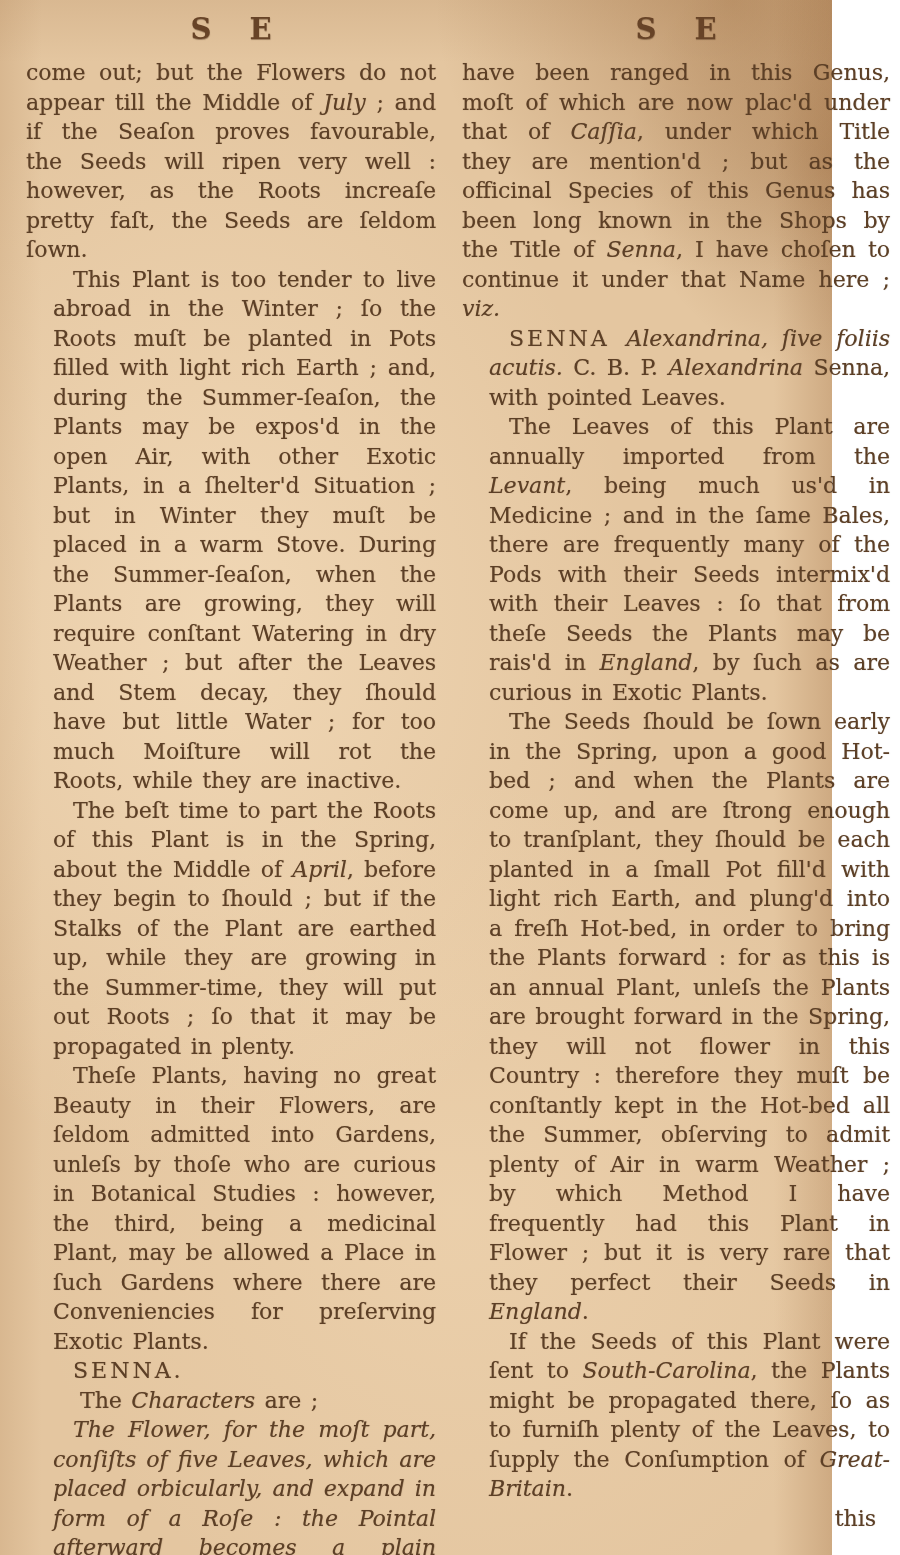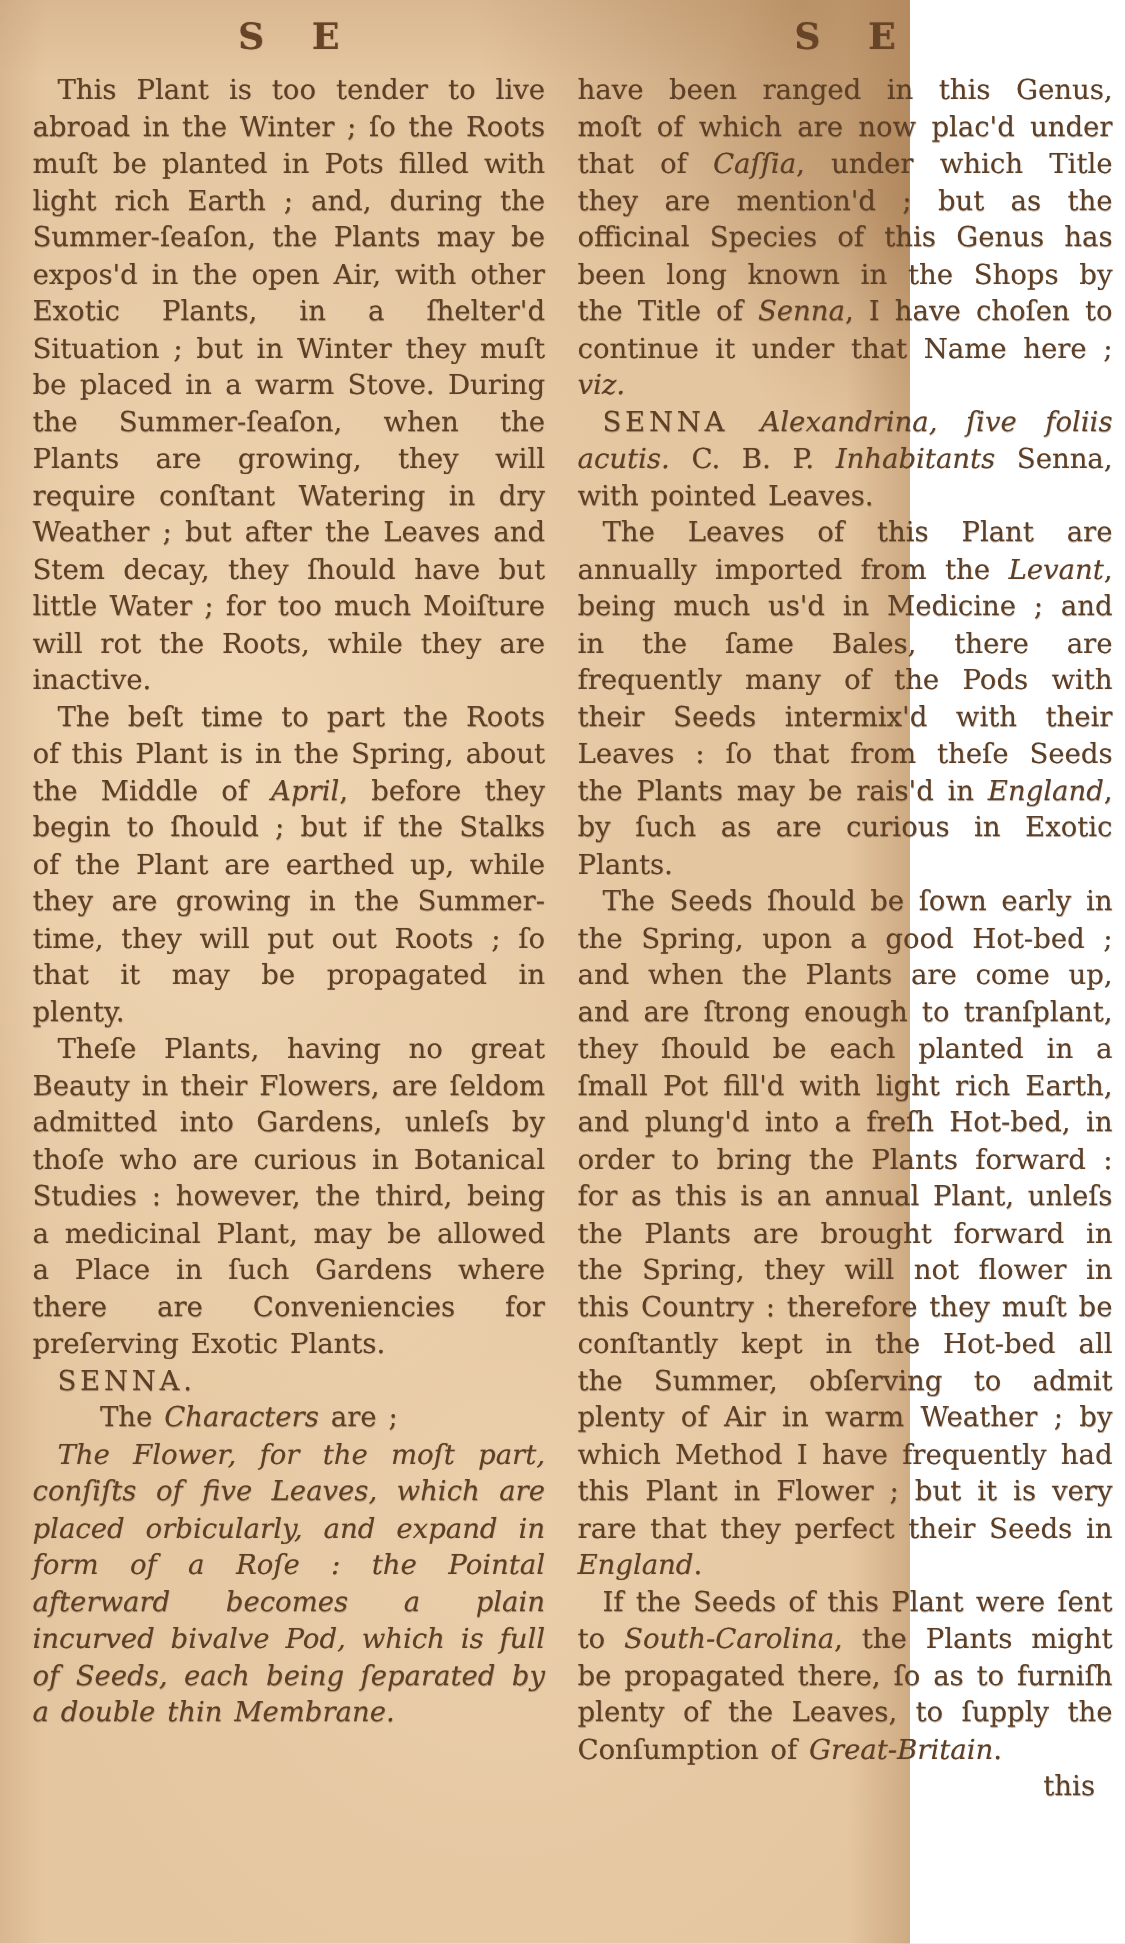--- a/index.html
+++ b/index.html
@@ -2,21 +2,21 @@
 <html><head>
 <meta charset="utf-8">
 <style>
   html, body { margin:0; padding:0; }
   body {
     width:900px; height:1555px; overflow:hidden;
     font-family:"DejaVu Serif","Liberation Serif",serif;
     color:#5c3f26;
   }
   .page {
-    width:728px; height:1555px; box-sizing:border-box;
+    width:832px; height:1555px; box-sizing:border-box;
     padding:4px 10px 0 26px;
     display:flex; gap:26px; position:relative;
     background-color:#e4c6a0;
     background-image:
       radial-gradient(55% 28% at 88% 0%, rgba(148,98,52,0.42), rgba(148,98,52,0) 65%),
       radial-gradient(35% 20% at 100% 10%, rgba(138,88,44,0.35), rgba(138,88,44,0) 70%),
       radial-gradient(70% 50% at 26% 40%, rgba(250,229,198,0.55), rgba(250,229,198,0) 72%),
       radial-gradient(75% 40% at 55% 78%, rgba(246,222,188,0.38), rgba(246,222,188,0) 70%),
       linear-gradient(to right, rgba(170,125,80,0.20), rgba(170,125,80,0) 5%, rgba(170,125,80,0) 93%, rgba(155,105,60,0.30)),
       linear-gradient(to bottom, rgba(150,100,55,0.14), rgba(150,100,55,0) 4%);
@@ -28,45 +28,46 @@
     text-align:center; font-size:29px; font-weight:bold;
     letter-spacing:14px; text-indent:14px;
     padding:8px 0 12px 0; color:#674327;
     text-shadow:0.4px 0.5px 0.8px rgba(90,60,35,0.5);
   }
   .para {
     margin:0; text-align:justify; font-size:22px; line-height:29.5px;
     word-spacing:2.5px;
     text-shadow:0.3px 0.4px 0.7px rgba(92,63,38,0.5);
   }
-  .ind1 { text-indent:20px; }
+  .ind1 { text-indent:20px;margin-left:27px; }
   .ind2 { text-indent:54px; }
   .right { text-align:right; padding-right:14px; }
   .it { font-style:italic; }
   .sc { letter-spacing:3px; }
 </style>
 </head>
 <body>
 
 <div class="page">
   <div class="col col-left">
     <div class="header">S E</div>
     <div>
+        <p class="para"><span>come out; but the Flowers do not appear till the Middle of </span><span class="it">July</span><span> ; and if the Seaſon proves favourable, the Seeds will ripen very well : however, as the Roots increaſe pretty faſt, the Seeds are ſeldom ſown.</span></p>
         <p class="para ind1"><span>This Plant is too tender to live abroad in the Winter ; ſo the Roots muſt be planted in Pots filled with light rich Earth ; and, during the Summer-ſeaſon, the Plants may be expos'd in the open Air, with other Exotic Plants, in a ſhelter'd Situation ; but in Winter they muſt be placed in a warm Stove.  During the Summer-ſeaſon, when the Plants are growing, they will require conſtant Watering in dry Weather ; but after the Leaves and Stem decay, they ſhould have but little Water ; for too much Moiſture will rot the Roots, while they are inactive.</span></p>
         <p class="para ind1"><span>The beſt time to part the Roots of this Plant is in the Spring, about the Middle of </span><span class="it">April</span><span>, before they begin to ſhould ; but if the Stalks of the Plant are earthed up, while they are growing in the Summer-time, they will put out Roots ; ſo that it may be propagated in plenty.</span></p>
         <p class="para ind1"><span>Theſe Plants, having no great Beauty in their Flowers, are ſeldom admitted into Gardens, unleſs by thoſe who are curious in Botanical Studies : however, the third, being a medicinal Plant, may be allowed a Place in ſuch Gardens where there are Conveniencies for preſerving Exotic Plants.</span></p>
         <p class="para ind1"><span class="sc">SENNA.</span></p>
         <p class="para ind2"><span>The </span><span class="it">Characters</span><span> are ;</span></p>
         <p class="para ind1"><span class="it">The Flower, for the moſt part, conſiſts of five Leaves, which are placed orbicularly, and expand in form of a Roſe : the Pointal afterward becomes a plain incurved bivalve Pod, which is full of Seeds, each being ſeparated by a double thin Membrane.</span></p>
       </div>
   </div>
   <div class="col col-right">
     <div class="header">S E</div>
     <div>
         <p class="para"><span>have been ranged in this Genus, moſt of which are now plac'd under that of </span><span class="it">Caſſia</span><span>, under which Title they are mention'd ; but as the officinal Species of this Genus has been long known in the Shops by the Title of </span><span class="it">Senna</span><span>, I have choſen to continue it under that Name here ; </span><span class="it">viz.</span></p>
-        <p class="para ind1"><span class="sc">SENNA </span><span class="it">Alexandrina, ſive foliis acutis.</span><span> C. B. P. </span><span class="it">Inhabitants</span><span> Senna, with pointed Leaves.</span></p>
+        <p class="para ind1"><span class="sc">SENNA </span><span class="it">Alexandrina, ſive foliis acutis.</span><span> C. B. P. </span><span class="it">Alexandrina</span><span> Senna, with pointed Leaves.</span></p>
         <p class="para ind1"><span>The Leaves of this Plant are annually imported from the </span><span class="it">Levant</span><span>, being much us'd in Medicine ; and in the ſame Bales, there are frequently many of the Pods with their Seeds intermix'd with their Leaves : ſo that from theſe Seeds the Plants may be rais'd in </span><span class="it">England</span><span>, by ſuch as are curious in Exotic Plants.</span></p>
         <p class="para ind1"><span>The Seeds ſhould be ſown early in the Spring, upon a good Hot-bed ; and when the Plants are come up, and are ſtrong enough to tranſplant, they ſhould be each planted in a ſmall Pot fill'd with light rich Earth, and plung'd into a freſh Hot-bed, in order to bring the Plants forward : for as this is an annual Plant, unleſs the Plants are brought forward in the Spring, they will not flower in this Country : therefore they muſt be conſtantly kept in the Hot-bed all the Summer, obſerving to admit plenty of Air in warm Weather ; by which Method I have frequently had this Plant in Flower ; but it is very rare that they perfect their Seeds in </span><span class="it">England</span><span>.</span></p>
         <p class="para ind1"><span>If the Seeds of this Plant were ſent to </span><span class="it">South-Carolina</span><span>, the Plants might be propagated there, ſo as to furniſh plenty of the Leaves, to ſupply the Conſumption of </span><span class="it">Great-Britain</span><span>.</span></p>
         <p class="para right"><span>this</span></p>
       </div>
   </div>
 </div>
 
 </body></html>

